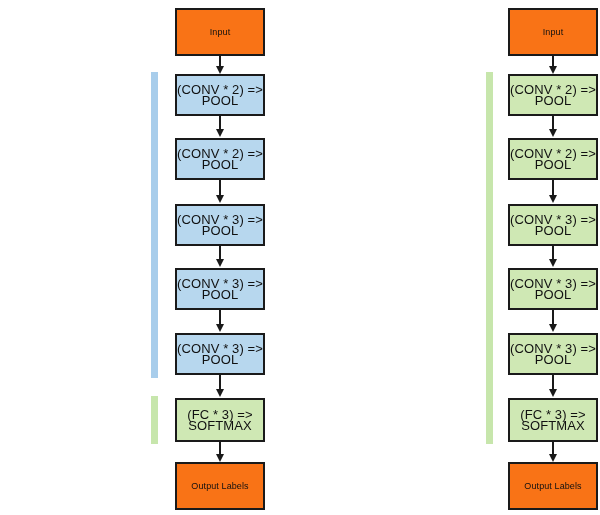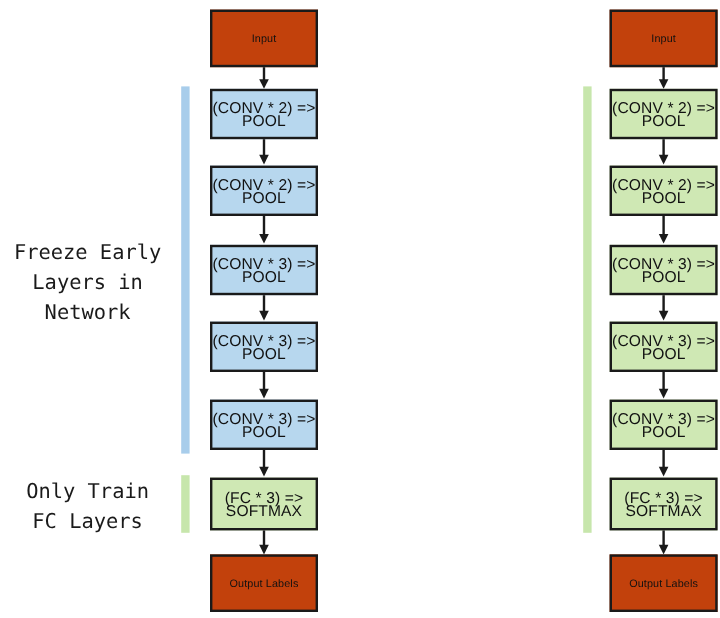--- a/index.html
+++ b/index.html
@@ -36,21 +36,21 @@
     font-size: 13px;
     line-height: 11px;
     color: #111111;
     text-align: center;
     letter-spacing: 0.1px;
   }
   .node .ln { display: block; white-space: nowrap; }
 
   .node.blue  { background: #b7d7ee; }
   .node.green { background: #cfe8b4; }
-  .node.plain { background: #c2410c; }
+  .node.plain { background: #f97316; }
 
   .node.terminal { font-size: 9px; }
 
   
   .arrow {
     position: absolute;
     width: 2px;
     background: #1a1a1a;
   }
   .arrow::after {
@@ -85,25 +85,20 @@
   }
 </style>
 </head>
 <body>
 
 <div class="canvas">
 
   <div class="bar blue" style="left:151px; top:72px; height:306px;"></div>
   <div class="bar green" style="left:151px; top:396px; height:48px;"></div>
 
-  <div class="caption" style="left:0px; top:199px; width:146px;">Freeze Early
-Layers in
-Network</div>
-  <div class="caption" style="left:0px; top:398px; width:146px;">Only Train
-FC Layers</div>
 
   <div class="node plain terminal" style="left:175px; top:8px; width:90px; height:48px;">
     <span class="ln">Input</span>
   </div>
   <div class="arrow" style="left:219px; top:56px; height:11px;"></div>
 
   <div class="node blue" style="left:175px; top:74px; width:90px; height:42px;">
     <span class="ln">(CONV * 2) =&gt;</span>
     <span class="ln">POOL</span>
   </div>

